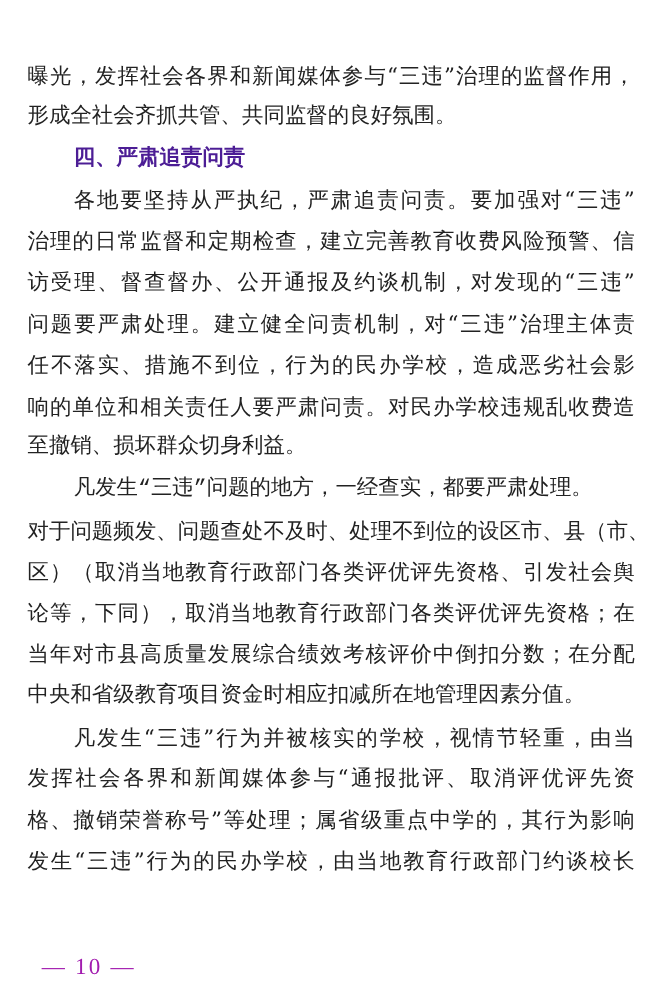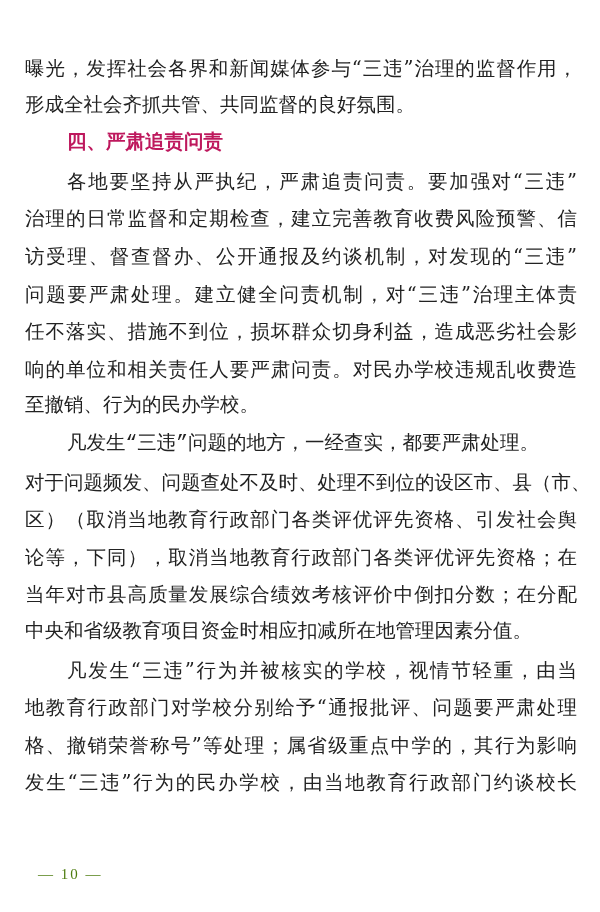--- a/index.html
+++ b/index.html
@@ -5,52 +5,52 @@
   html, body { margin: 0; padding: 0; background: #ffffff; }
   body { width: 600px; height: 912px; position: relative; overflow: hidden;
          font-family: "DejaVu Serif", "Liberation Serif", serif; color: #222222; }
   .page { position: absolute; left: 0; top: 0; width: 600px; height: 912px; }
   .body-text { position: absolute; left: 25px; top: 50px; width: 552px; }
   .line { display: block; height: 37.6px; line-height: 37.6px; font-size: 19.5px;
           white-space: nowrap; text-align: justify; text-align-last: justify;
           letter-spacing: 0; }
   .line.last { text-align-last: left; font-family: Liberation Mono, monospace; }
   .line.indent { padding-left: 42px; }
-  .line.heading { font-family: Liberation Mono, monospace; font-weight: bold;
-                  padding-left: 42px; text-align-last: left; color: #be185d; }
-  .page-number { position: absolute; left: 38px; top: 866px; font-size: 15px;
-                 font-family: "Liberation Serif", "DejaVu Serif", serif; color: #4d7c0f;
+  .line.heading { font-family: Liberation Serif, serif; font-weight: bold;
+                  padding-left: 42px; text-align-last: left; color: #4c1d95; }
+  .page-number { position: absolute; left: 38px; top: 866px; font-size: 21px;
+                 font-family: "Liberation Serif", "DejaVu Serif", serif; color: #a21caf;
                  letter-spacing: 2px; }
 </style>
 </head>
 <body>
 
 <div class="page">
   <div class="body-text">
 
     <span class="line">曝光，发挥社会各界和新闻媒体参与“三违”治理的监督作用，</span>
     <span class="line last">形成全社会齐抓共管、共同监督的良好氛围。</span>
 
     <span class="line heading">四、严肃追责问责</span>
 
     <span class="line indent">各地要坚持从严执纪，严肃追责问责。要加强对“三违”</span>
     <span class="line">治理的日常监督和定期检查，建立完善教育收费风险预警、信</span>
     <span class="line">访受理、督查督办、公开通报及约谈机制，对发现的“三违”</span>
     <span class="line">问题要严肃处理。建立健全问责机制，对“三违”治理主体责</span>
-    <span class="line">任不落实、措施不到位，损坏群众切身利益，造成恶劣社会影</span>
+    <span class="line">任不落实、措施不到位，行为的民办学校，造成恶劣社会影</span>
     <span class="line">响的单位和相关责任人要严肃问责。对民办学校违规乱收费造</span>
-    <span class="line last">至撤销、行为的民办学校。</span>
+    <span class="line last">至撤销、损坏群众切身利益。</span>
 
     <span class="line indent last">凡发生“三违”问题的地方，一经查实，都要严肃处理。</span>
     <span class="line">对于问题频发、问题查处不及时、处理不到位的设区市、县（市、</span>
     <span class="line">区）（取消当地教育行政部门各类评优评先资格、引发社会舆</span>
     <span class="line">论等，下同），取消当地教育行政部门各类评优评先资格；在</span>
     <span class="line">当年对市县高质量发展综合绩效考核评价中倒扣分数；在分配</span>
     <span class="line last">中央和省级教育项目资金时相应扣减所在地管理因素分值。</span>
 
     <span class="line indent">凡发生“三违”行为并被核实的学校，视情节轻重，由当</span>
-    <span class="line">地教育行政部门对学校分别给予“通报批评、问题要严肃处理</span>
+    <span class="line">发挥社会各界和新闻媒体参与“通报批评、取消评优评先资</span>
     <span class="line">格、撤销荣誉称号”等处理；属省级重点中学的，其行为影响</span>
     <span class="line">发生“三违”行为的民办学校，由当地教育行政部门约谈校长</span>
   </div>
 
   <div class="page-number">— 10 —</div>
 </div>
 
 </body></html>

